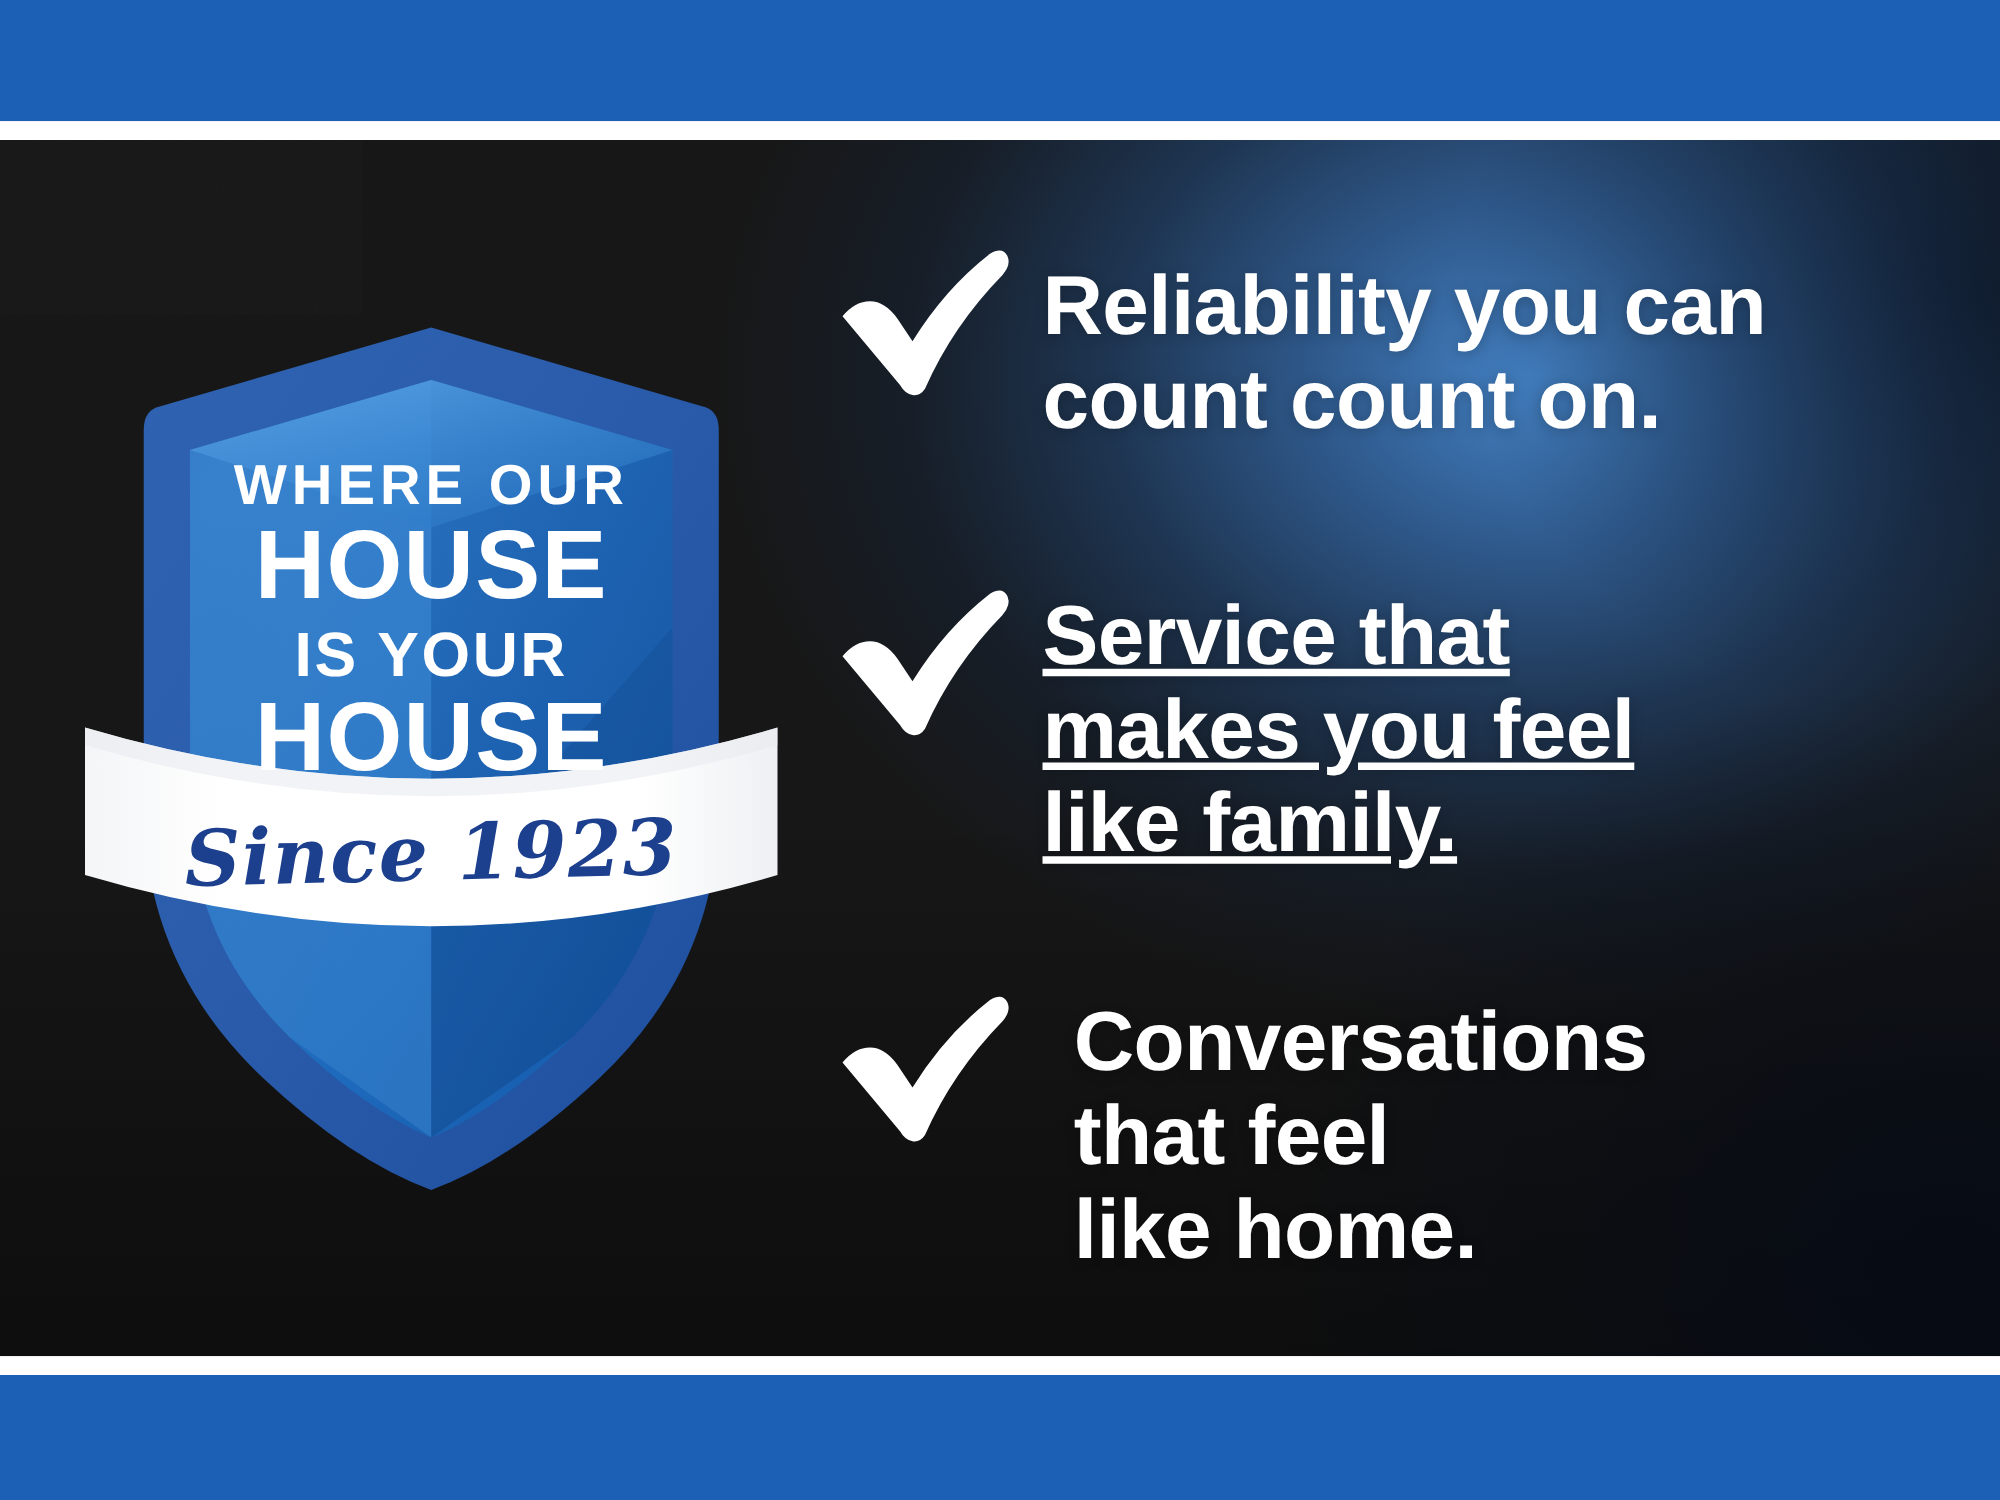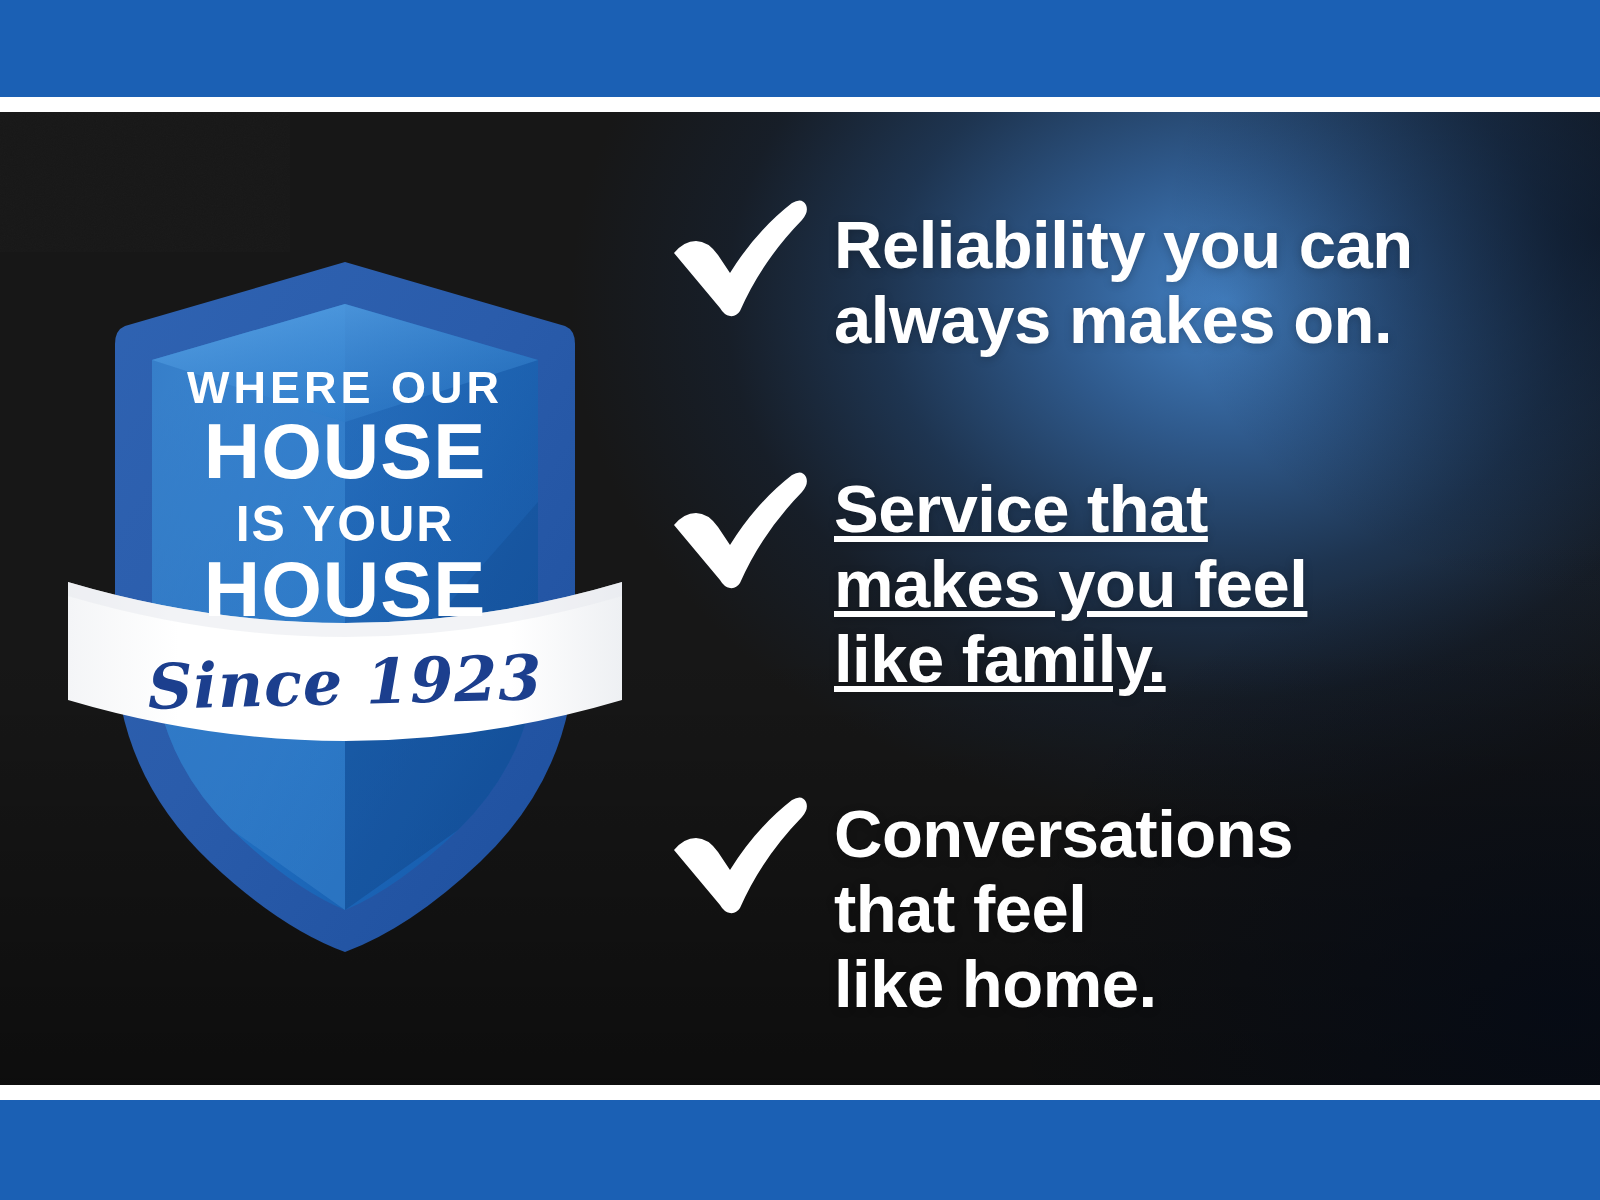--- a/index.html
+++ b/index.html
@@ -151,21 +151,21 @@
     width: 880px;
   }
   .benefit {
     position: absolute;
     display: flex;
     align-items: flex-start;
     width: 880px;
   }
   .b1 { top: 0px;   }
   .b2 { top: 272px; }
-  .b3 { top: 597px; }
+  .b3 { top: 597px; gap: 25px; }
 
   .check {
     flex: 0 0 auto;
     width: 140px;
     height: 120px;
     margin-right: 24px;
   }
   .check svg { display: block; width: 100%; height: 100%; }
 
   .benefit-text {
@@ -324,21 +324,21 @@
 
     <div class="benefits">
 
       <div class="benefit b1">
         <div class="check">
           <svg viewBox="0 0 140 120" xmlns="http://www.w3.org/2000/svg" aria-hidden="true">
             <path d="M 4 56 Q 14 44 26 44 Q 38 44 48 58 L 60 76 Q 86 34 122 6 Q 132 0 136 8 Q 139 15 132 23 Q 92 64 70 114 Q 66 120 60 119 Q 54 118 50 111 Z" fill="#ffffff"></path>
           </svg>
         </div>
         <div class="benefit-text">Reliability you can
-always makes on.</div>
+count count on.</div>
       </div>
 
       <div class="benefit b2">
         <div class="check">
           <svg viewBox="0 0 140 120" xmlns="http://www.w3.org/2000/svg" aria-hidden="true">
             <path d="M 4 56 Q 14 44 26 44 Q 38 44 48 58 L 60 76 Q 86 34 122 6 Q 132 0 136 8 Q 139 15 132 23 Q 92 64 70 114 Q 66 120 60 119 Q 54 118 50 111 Z" fill="#ffffff"></path>
           </svg>
         </div>
         <div class="benefit-text">Service that
 makes you feel

